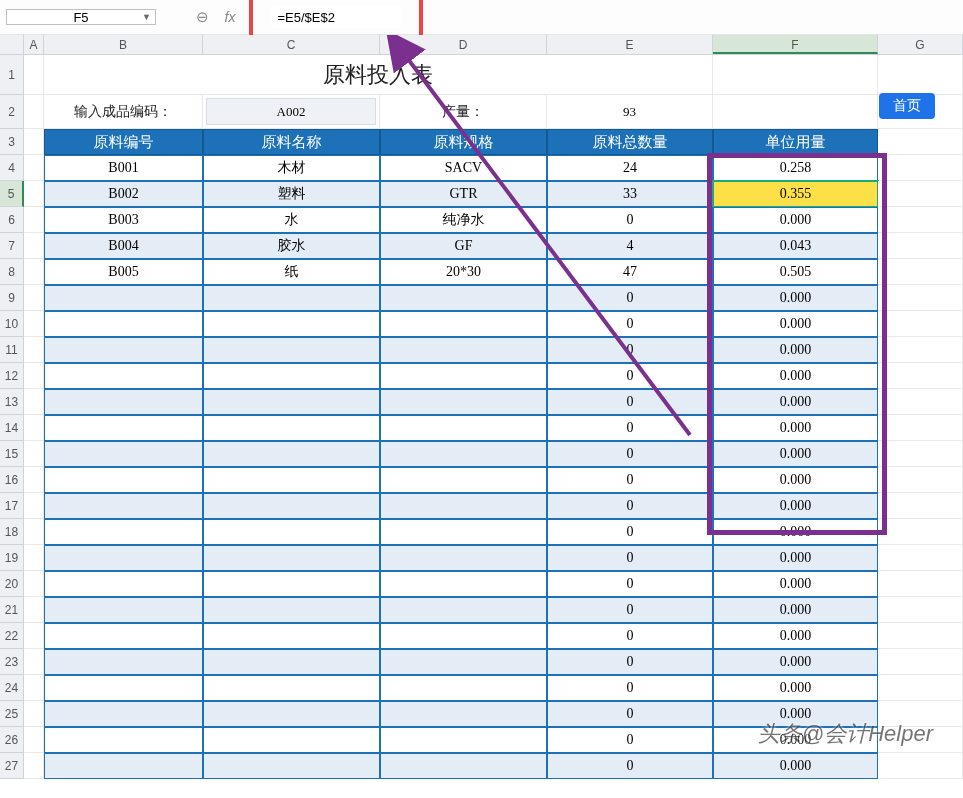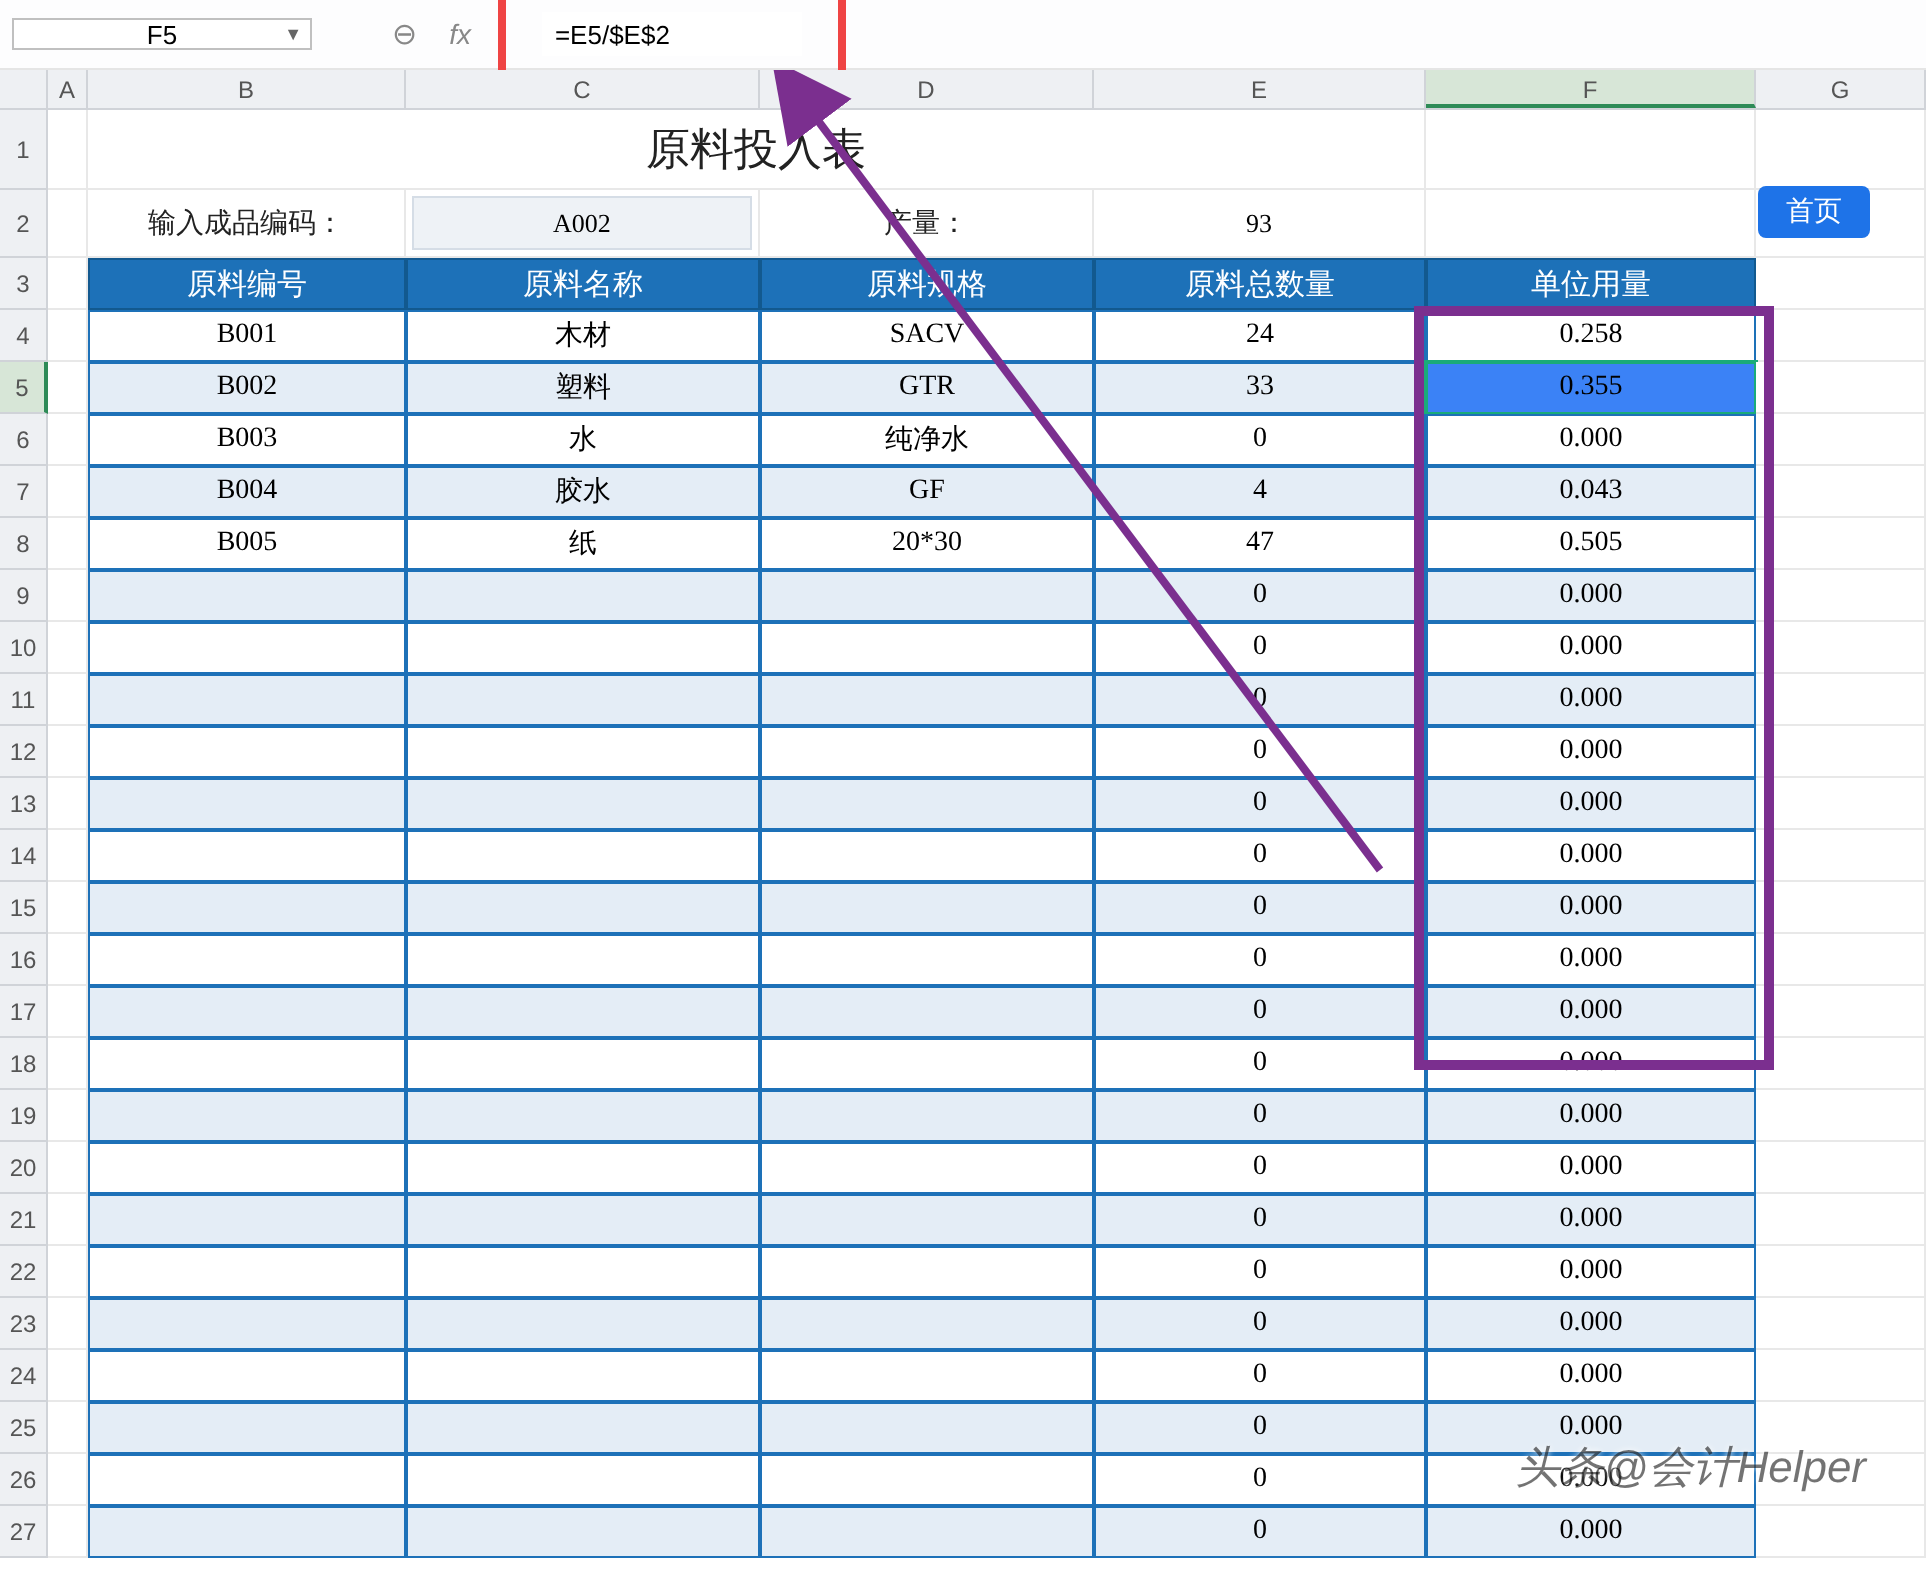--- a/index.html
+++ b/index.html
@@ -32,21 +32,21 @@
 .row.r2 { height: 34px; }
 .cell { border-right: 1px solid #e8e8e8; border-bottom: 1px solid #e8e8e8; display: flex; align-items: center; justify-content: center; font-size: 13px; background: #fff; }
 
 .title-cell { font-size: 22px; font-weight: 400; justify-content: center; color: #222; }
 .label-txt { font-size: 14px; color: #222; }
 .input-box { background: #eef2f6; border: 1px solid #d5dde6; margin: 3px; width: calc(100% - 6px); height: calc(100% - 6px); display:flex; align-items:center; justify-content:center; }
 
 .th { background: #1d71b8; color: #fff; font-size: 15px; border: 1px solid #12598f; }
 .td { border: 1px solid #1d71b8; font-size: 14px; }
 .td.alt { background: #e4edf6; }
-.td.sel { outline: 2px solid #1aab7a; outline-offset: -1px; background: #3b82f6; }
+.td.sel { outline: 2px solid #1aab7a; outline-offset: -1px; background: #fde047; }
 
 .home-btn { position: absolute; right: 28px; top: 58px; background: #1e73e8; color: #fff; padding: 4px 14px; border-radius: 4px; font-size: 14px; }
 
 .annot-box1 { position: absolute; border: 5px solid #7b2f8f; pointer-events: none; }
 .annot-arrow { position: absolute; pointer-events: none; }
 .watermark { position: absolute; right: 30px; bottom: 30px; font-size: 22px; color: rgba(0,0,0,0.55); font-style: italic; font-weight: 500; text-shadow: 0 0 3px #fff; }
 
 .colA{width:20px}.colB{width:159px}.colC{width:177px}.colD{width:167px}.colE{width:166px}.colF{width:165px}.colG{width:85px}
 </style>
 </head>

